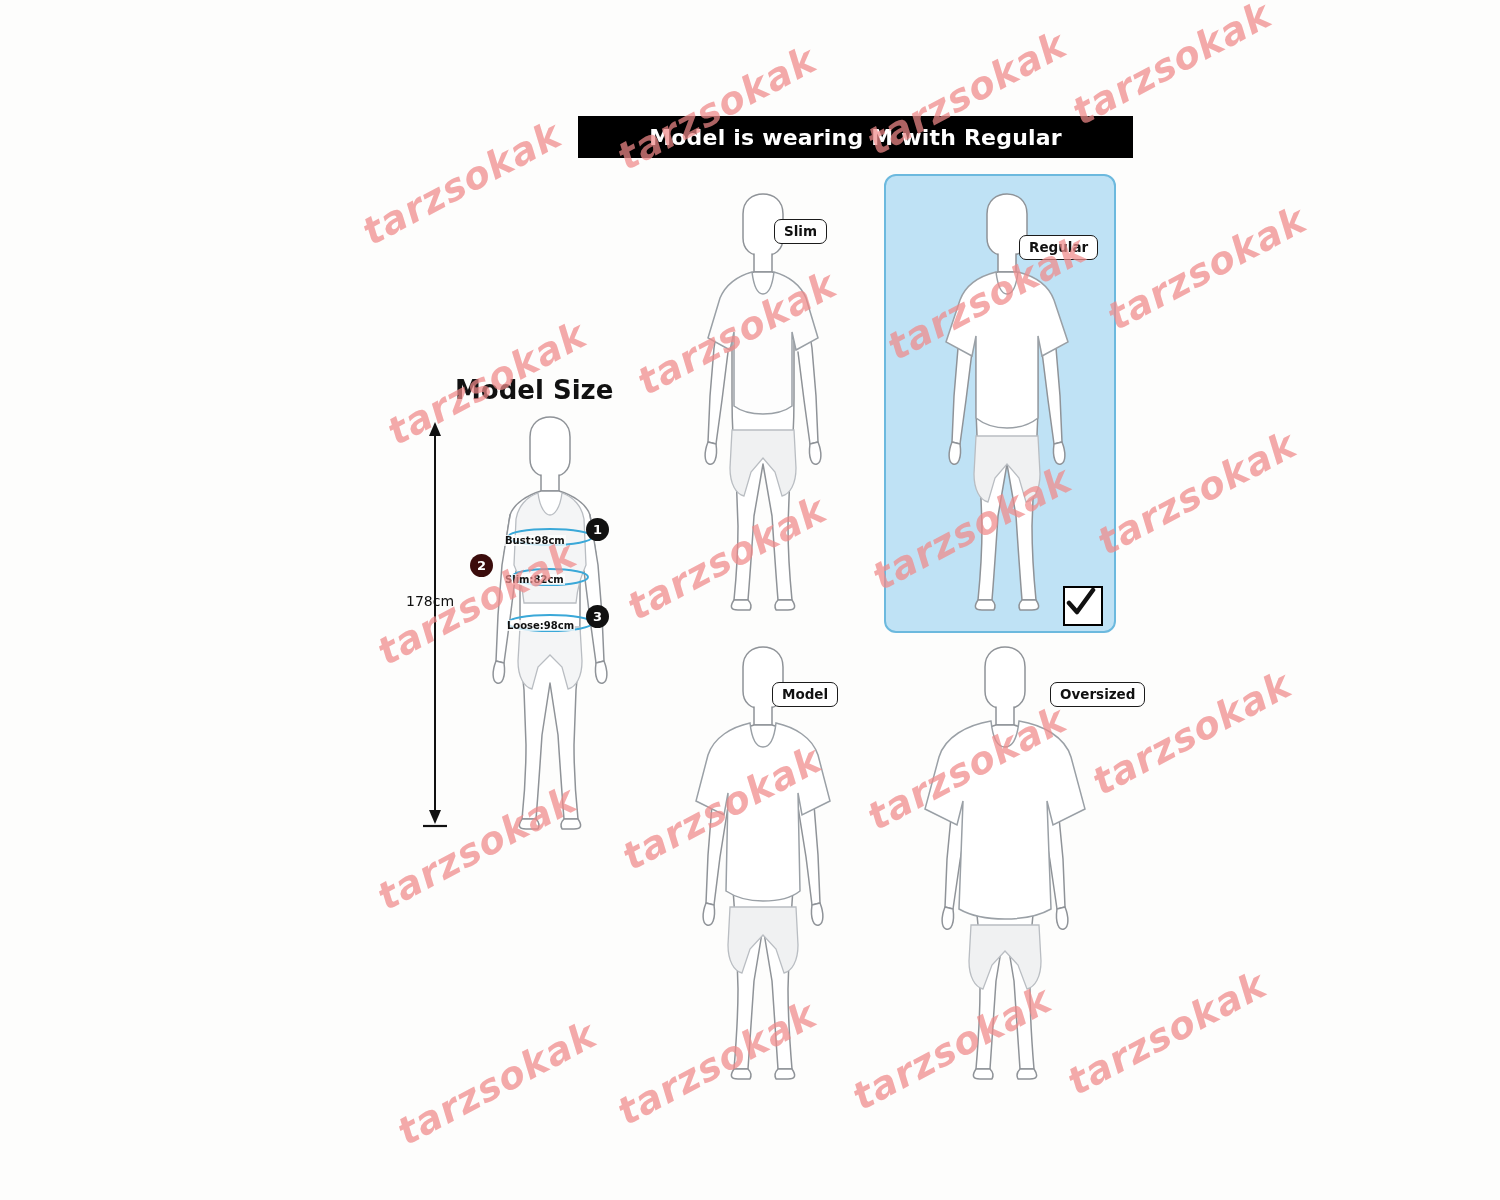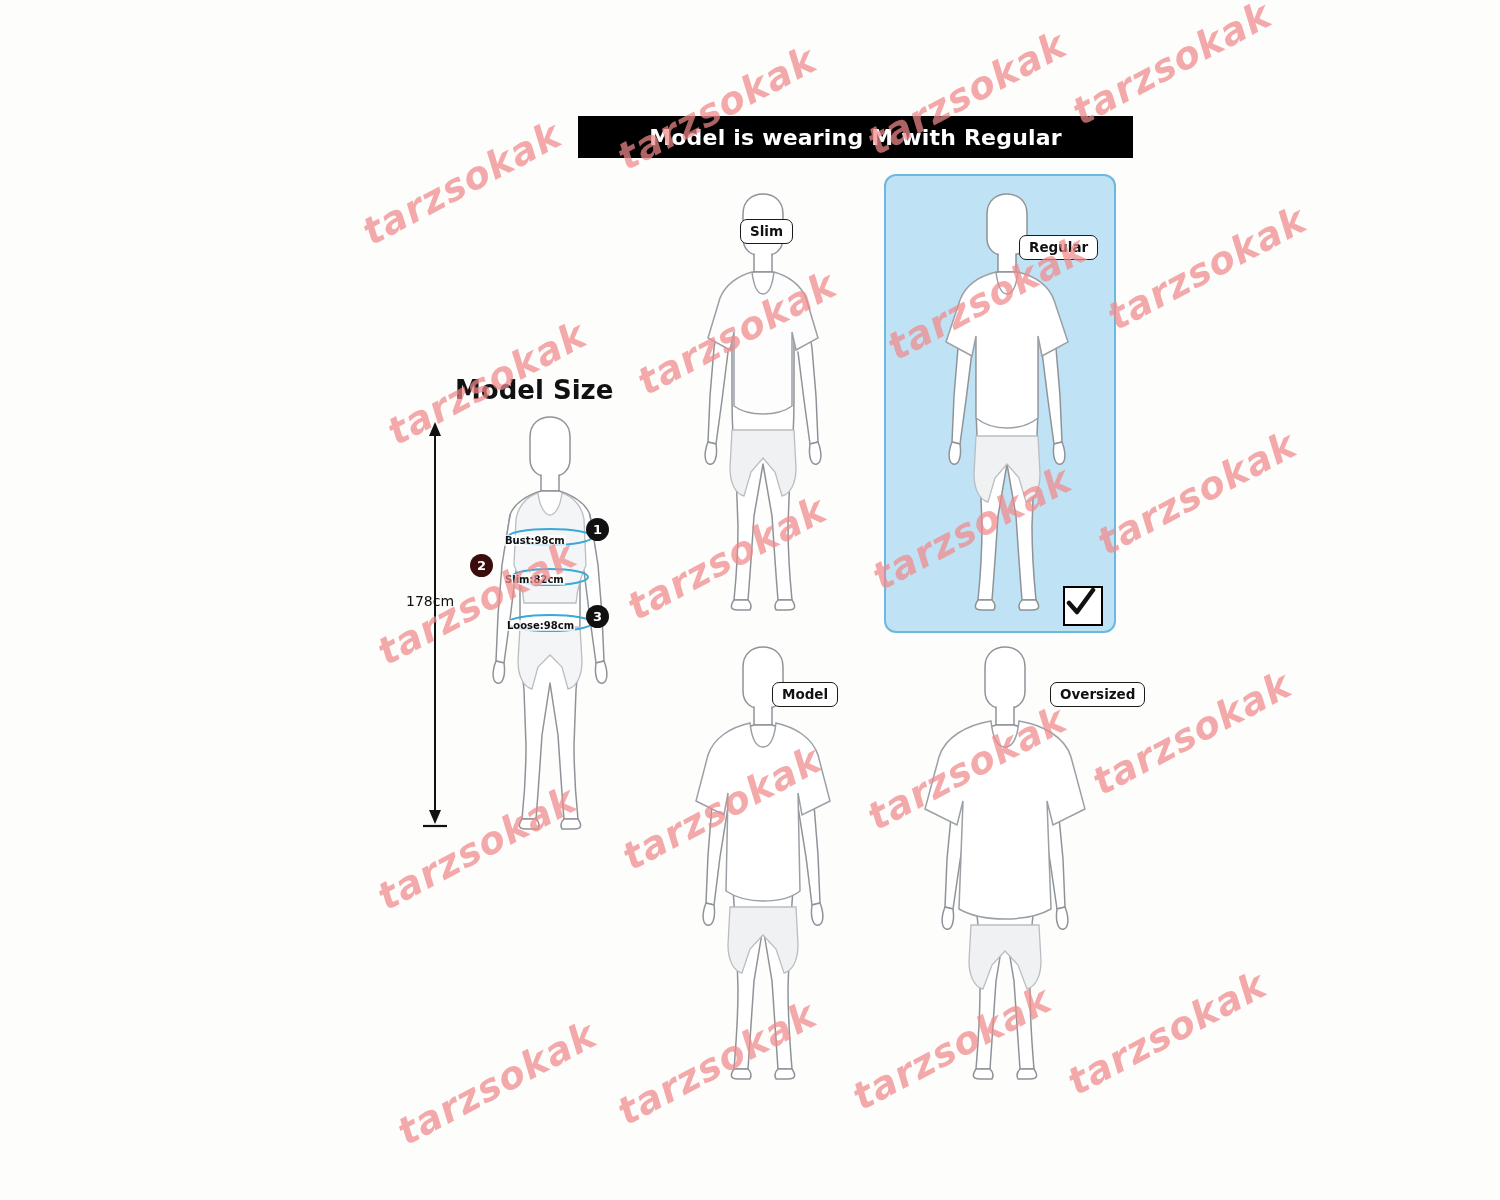--- a/index.html
+++ b/index.html
@@ -69,21 +69,21 @@
     background: #ffffff;
     border: 1.6px solid #1b1b1b;
     border-radius: 7px;
     font-size: 13.5px;
     font-weight: bold;
     color: #111111;
     padding: 3px 9px 4px 9px;
     white-space: nowrap;
     z-index: 7;
   }
-  .pill-slim     { left: 740px;  top: 219px; }
+  .pill-slim     { left: 774px;  top: 219px; }
   .pill-regular  { left: 1019px; top: 219px; margin-top: 16px; }
   .pill-loose    { left: 772px;  top: 682px; }
   .pill-oversize { left: 1050px; top: 682px; }
 
   
   .highlight-panel {
     position: absolute;
     left: 884px;
     top: 174px;
     width: 228px;

